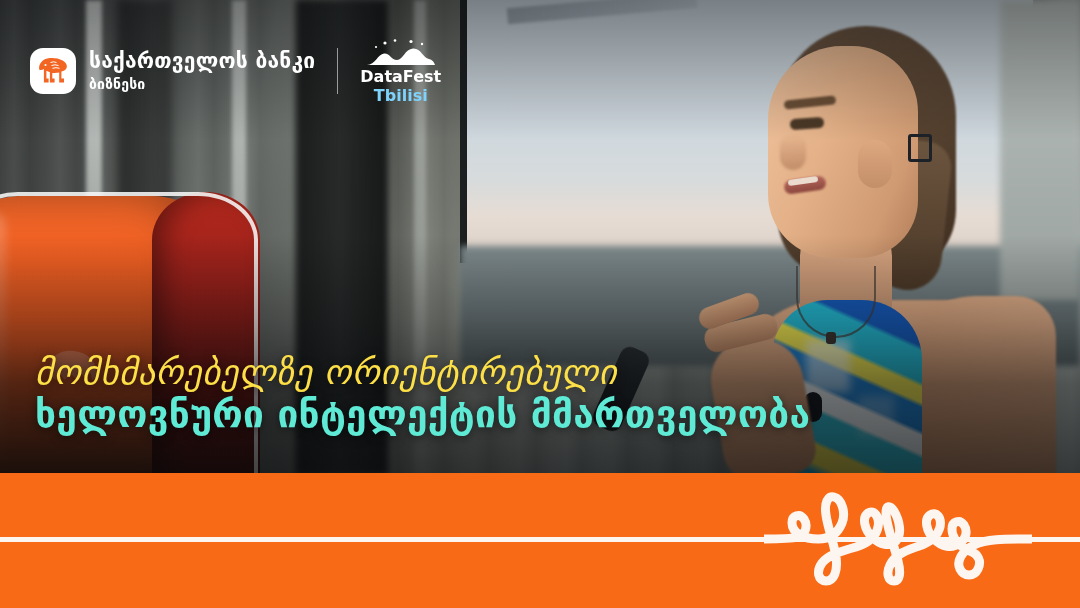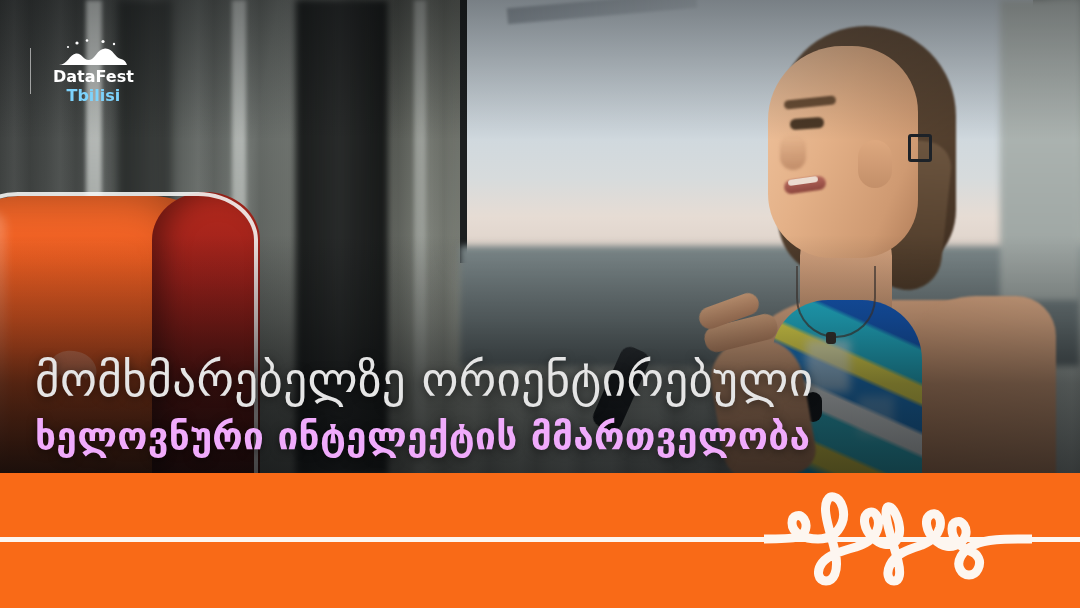--- a/index.html
+++ b/index.html
@@ -407,34 +407,34 @@
   }
 
   
   .title-block {
     position: absolute;
     left: 35px; top: 352px;
     z-index: 20;
     text-shadow: 0 2px 10px rgba(0,0,0,.55);
   }
   .t-line1 {
-    color: #e5e5e5;
-    font-size: 47px;
+    color: #fde047;
+    font-size: 35px;
     font-weight: 400;
     letter-spacing: .4px;
     line-height: 1.18;
     white-space: nowrap;
+    font-style: italic;
   }
   .t-line2 {
-    color: #f0abfc;
+    color: #5eead4;
     font-size: 37px;
     font-weight: 700;
     letter-spacing: .3px;
     line-height: 1.18;
-    margin-top: 8px;
     white-space: nowrap;
   }
 
   
   .footer {
     position: absolute;
     left: 0; top: 473px;
     width: 1080px; height: 135px;
     background: #f96a17;
     overflow: hidden;
@@ -506,20 +506,41 @@
         <path d="M10 34 C8 24 14 13 26 12 C38 11 48 16 52 24 C55 30 54 36 50 39 L48 32 L44 39 L40 33 L36 39 L30 33 L24 39 L20 33 L16 39 Z" fill="#ffffff"></path>
       </svg>
     </div>
 
     <div class="scrim-top"></div>
     <div class="scrim"></div>
   </div>
 
   <div class="header">
 
+    <div class="bog-logo">
+      <div class="bog-mark">
+        <svg width="36" height="34" viewBox="0 0 36 34">
+          <path d="M4.2 15.5 C3.4 10.2 7.4 5.0 13.4 4.3 C18.6 3.7 23.6 4.3 27.6 6.6
+                   C30.8 8.4 32.6 11.2 31.6 13.9 C30.9 15.9 28.9 17.0 26.4 17.4
+                   L26.4 24.5 L29.0 24.5 L29.0 28.6 L24.2 28.6 L24.2 18.6
+                   C22.0 19.0 19.6 19.1 17.3 18.9 L17.3 24.5 L19.6 24.5 L19.6 28.6
+                   L14.9 28.6 L14.9 18.2 C13.6 17.8 12.4 17.3 11.4 16.7
+                   L11.4 24.5 L13.6 24.5 L13.6 28.6 L8.9 28.6 L8.9 15.0
+                   C7.6 15.9 6.2 16.2 5.0 15.9 Z" fill="#f26522"></path>
+          <circle cx="10.5" cy="11.0" r="1.1" fill="#ffffff"></circle>
+          <path d="M15.5 8.5 q3 -1.4 6 0" stroke="#ffffff" stroke-width="1" fill="none"></path>
+          <path d="M16.5 11.5 q3.5 -1.4 7 0" stroke="#ffffff" stroke-width="1" fill="none"></path>
+          <path d="M17.5 14.3 q3.5 -1.2 7 0" stroke="#ffffff" stroke-width="1" fill="none"></path>
+        </svg>
+      </div>
+      <div class="bog-words">
+        <div class="bog-name">საქართველოს ბანკი</div>
+        <div class="bog-sub">ბიზნესი</div>
+      </div>
+    </div>
 
     <div class="divider"></div>
 
     <div class="df-logo">
       <svg width="72" height="28" viewBox="0 0 72 28">
         <circle cx="20" cy="5" r="1.6" fill="#ffffff"></circle>
         <circle cx="30" cy="2.5" r="1.3" fill="#ffffff"></circle>
         <circle cx="46" cy="3.5" r="1.6" fill="#ffffff"></circle>
         <circle cx="57" cy="6" r="1.2" fill="#ffffff"></circle>
         <circle cx="11" cy="9" r="1.1" fill="#ffffff"></circle>

